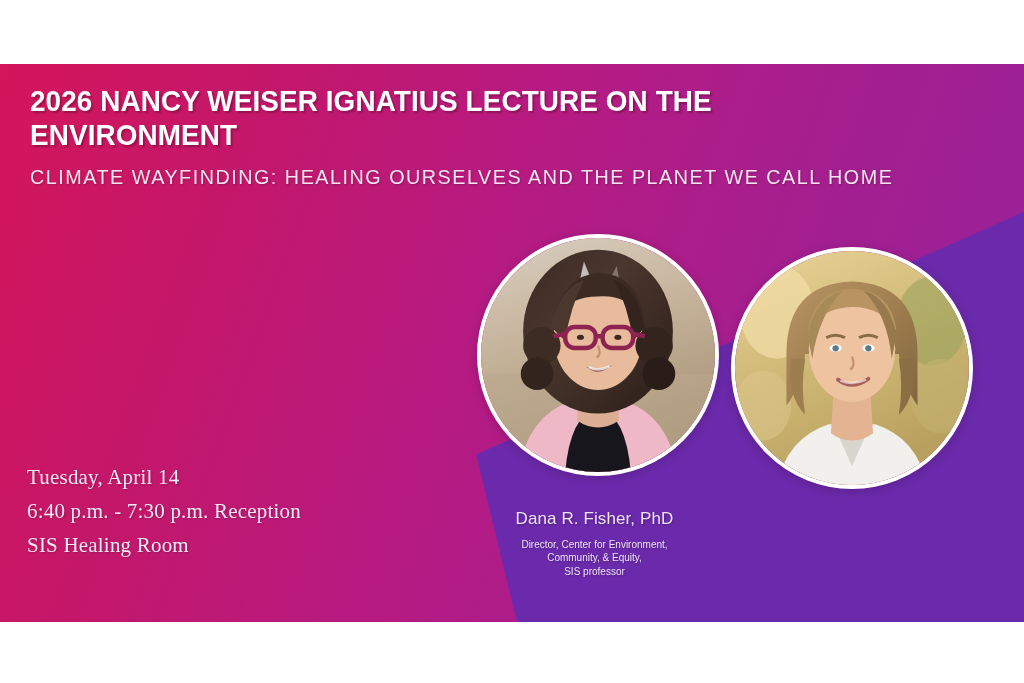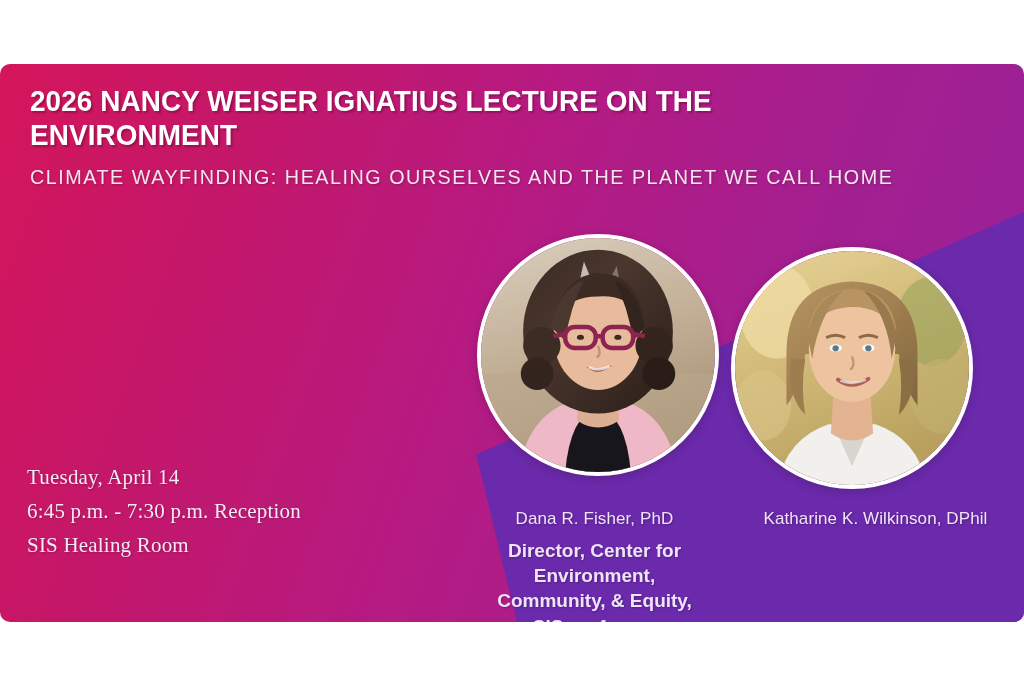--- a/index.html
+++ b/index.html
@@ -22,21 +22,20 @@
     width: 1024px;
     height: 558px;
     overflow: hidden;
     background:
       linear-gradient(110deg,
         #d4165b 0%,
         #c4176a 22%,
         #b51b83 48%,
         #a31f90 72%,
         #96229a 100%);
-    border-radius: 10px;
   }
 
   
   .diagonal-panel {
     position: absolute;
     left: 0;
     top: 0;
     width: 1024px;
     height: 558px;
     background: #6a2aab;
@@ -133,42 +132,42 @@
   .speaker-name {
     display: block;
     font-size: 17px;
     letter-spacing: 0.1px;
     line-height: 1.35;
     text-shadow: 1px 1px 2px rgba(40, 5, 60, 0.35);
   }
   .speaker-role {
     display: block;
     margin-top: 7px;
-    font-size: 19px;
-    font-weight: 700;
+    font-size: 10px;
+    font-weight: 400;
     line-height: 1.33;
     color: #efe3f6;
     text-shadow: 1px 1px 2px rgba(40, 5, 60, 0.3);
   }
 </style>
 </head>
 <body>
 
 <div id="event-banner">
 
   <div class="diagonal-panel"></div>
 
   <div class="headline-block">
     <h1 class="event-title">2026 Nancy Weiser Ignatius Lecture on the Environment</h1>
     <div class="event-subtitle">Climate Wayfinding: Healing Ourselves and the Planet We Call Home</div>
   </div>
 
   <div class="schedule-block">
     <span class="schedule-line">Tuesday, April 14</span>
-    <span class="schedule-line">6:45 p.m. - 7:30 p.m. Reception</span>
+    <span class="schedule-line">6:40 p.m. - 7:30 p.m. Reception</span>
     <span class="schedule-line">SIS Healing Room</span>
   </div>
 
   <div class="portrait" id="portrait-fisher">
     <svg viewBox="0 0 100 100" preserveAspectRatio="xMidYMid slice" role="img">
       <defs>
         <linearGradient id="bg1" x1="0" y1="0" x2="0.3" y2="1">
           <stop offset="0%" stop-color="#d9cfc0"></stop>
           <stop offset="45%" stop-color="#c6b49c"></stop>
           <stop offset="100%" stop-color="#a89274"></stop>
@@ -276,17 +275,16 @@
   <div class="speakers">
     <div class="speaker-col">
       <span class="speaker-name">Dana R. Fisher, PhD</span>
       <span class="speaker-role">
         <span>Director, Center for Environment,</span><br>
         <span>Community, &amp; Equity,</span><br>
         <span>SIS professor</span>
       </span>
     </div>
     <div class="speaker-col">
-      <span class="speaker-name">Katharine K. Wilkinson, DPhil</span>
     </div>
   </div>
 
 </div>
 
 </body></html>

